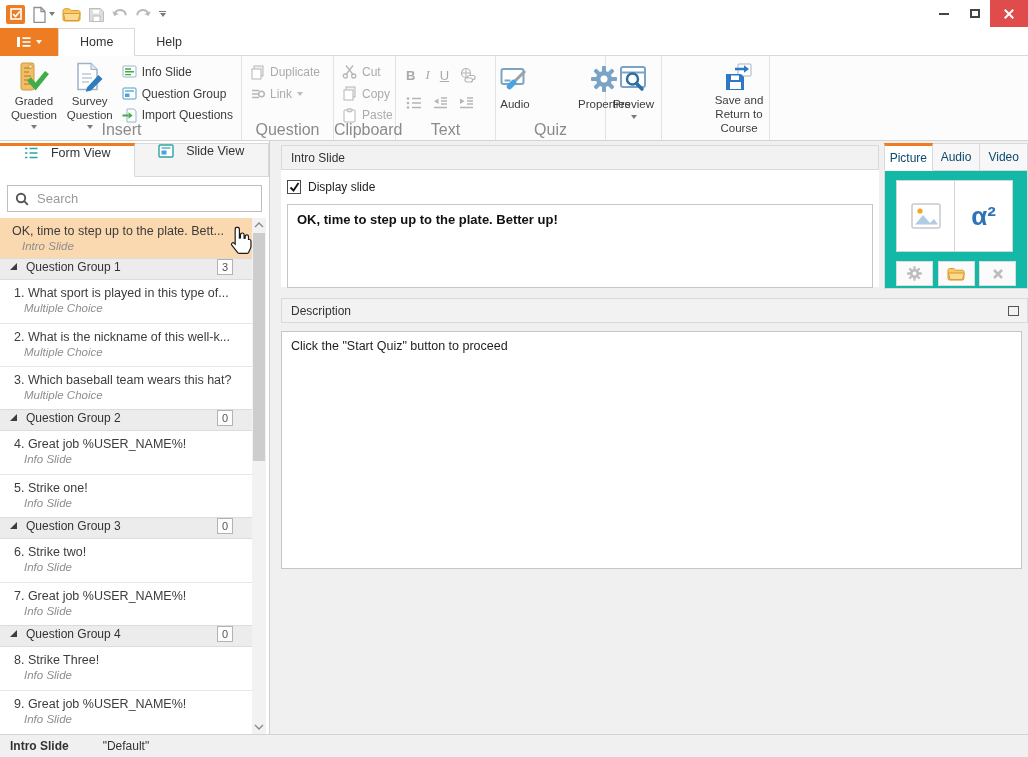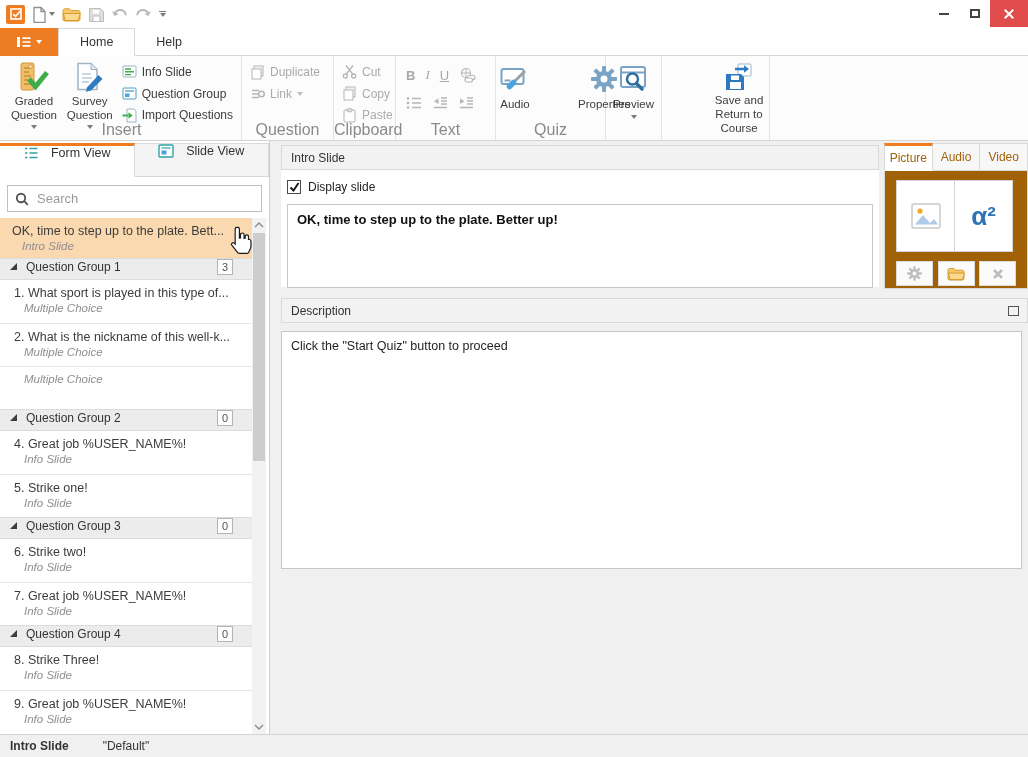--- a/index.html
+++ b/index.html
@@ -70,24 +70,24 @@
   
   .panel-h { height:25px; background:#f2f2f2; border:1px solid #d9d9d9; display:flex; align-items:center; padding:0 9px; font-size:12px; color:#333; }
   #intro-panel { position:absolute; left:281px; top:4px; width:598px; }
   #intro-body { background:#fff; padding:8px 0 0 6px; height:117px; }
   .cbrow { display:flex; align-items:center; gap:7px; height:18px; }
   .cbox { width:14px; height:14px; border:1.5px solid #4a4a4a; background:#fff; display:flex; align-items:center; justify-content:center; }
   .cbl { font-size:12px; color:#222; }
   .slidebox { margin:8px 6px 0 0; height:84px; border:1px solid #c6c6c6; background:#fff; padding:7px 9px; font-size:13px; font-weight:bold; color:#111; }
   #media-panel { position:absolute; left:884px; top:2px; width:144px; height:146px; }
   .mtabs { height:28px; display:flex; }
-  .mtab { flex:1; display:flex; align-items:center; justify-content:center; font-size:12px; color:#a16207; background:#f7f7f7; border:1px solid #d9d9d9; border-left:none; }
+  .mtab { flex:1; display:flex; align-items:center; justify-content:center; font-size:12px; color:#0c4a6e; background:#f7f7f7; border:1px solid #d9d9d9; border-left:none; }
   .mtab:first-child { border-left:1px solid #d9d9d9; }
   .mtab.active { background:#fff; border-top:3px solid #ee7c23; border-bottom:1px solid #fff; }
-  .mbody { background:#a16207; border:1px solid #d9d9d9; border-top:none; height:118px; padding:9px 11px 0 11px; }
+  .mbody { background:#14b8a6; border:1px solid #d9d9d9; border-top:none; height:118px; padding:9px 11px 0 11px; }
   .mbig { display:flex; }
   .mbigbtn { width:59px; height:72px; border:1px solid #d4d4d4; background:#fff; display:flex; align-items:center; justify-content:center; }
   .mbigbtn + .mbigbtn { margin-left:-1px; }
   .alpha { font-size:26px; color:#2e74b5; font-weight:bold; line-height:1; }
   .msmallrow { margin-top:9px; display:flex; justify-content:space-between; }
   .msmall { width:37px; height:25px; border:1px solid #dcdcdc; background:#fbfbfb; display:flex; align-items:center; justify-content:center; }
   #desc-panel { position:absolute; left:281px; top:157px; width:747px; bottom:0; }
   #desc-panel .panel-h { justify-content:space-between; padding-right:8px; }
   .expicon { width:11px; height:10px; border:1.5px solid #555; }
   .descbox { margin-top:8px; margin-right:6px; height:238px; border:1px solid #c6c6c6; background:#fff; padding:7px 9px; font-size:12.5px; color:#1e1e1e; }
@@ -422,20 +422,21 @@
         </div>
         <div class="item">
           <div class="it">1. What sport is played in this type of...</div>
           <div class="is">Multiple Choice</div>
         </div>
         <div class="item">
           <div class="it">2. What is the nickname of this well-k...</div>
           <div class="is">Multiple Choice</div>
         </div>
         <div class="item">
+          <div class="it">3. Which baseball team wears this hat?</div>
           <div class="is">Multiple Choice</div>
         </div>
         <div class="grp">
           <span style="display:flex;">
             <svg width="9" height="9">
               <path d="M8 1v7H1z" fill="#3d3d3d"></path>
             </svg>
           </span>
           <span class="grp-t">Question Group 2</span>
           <span class="badge">0</span>

